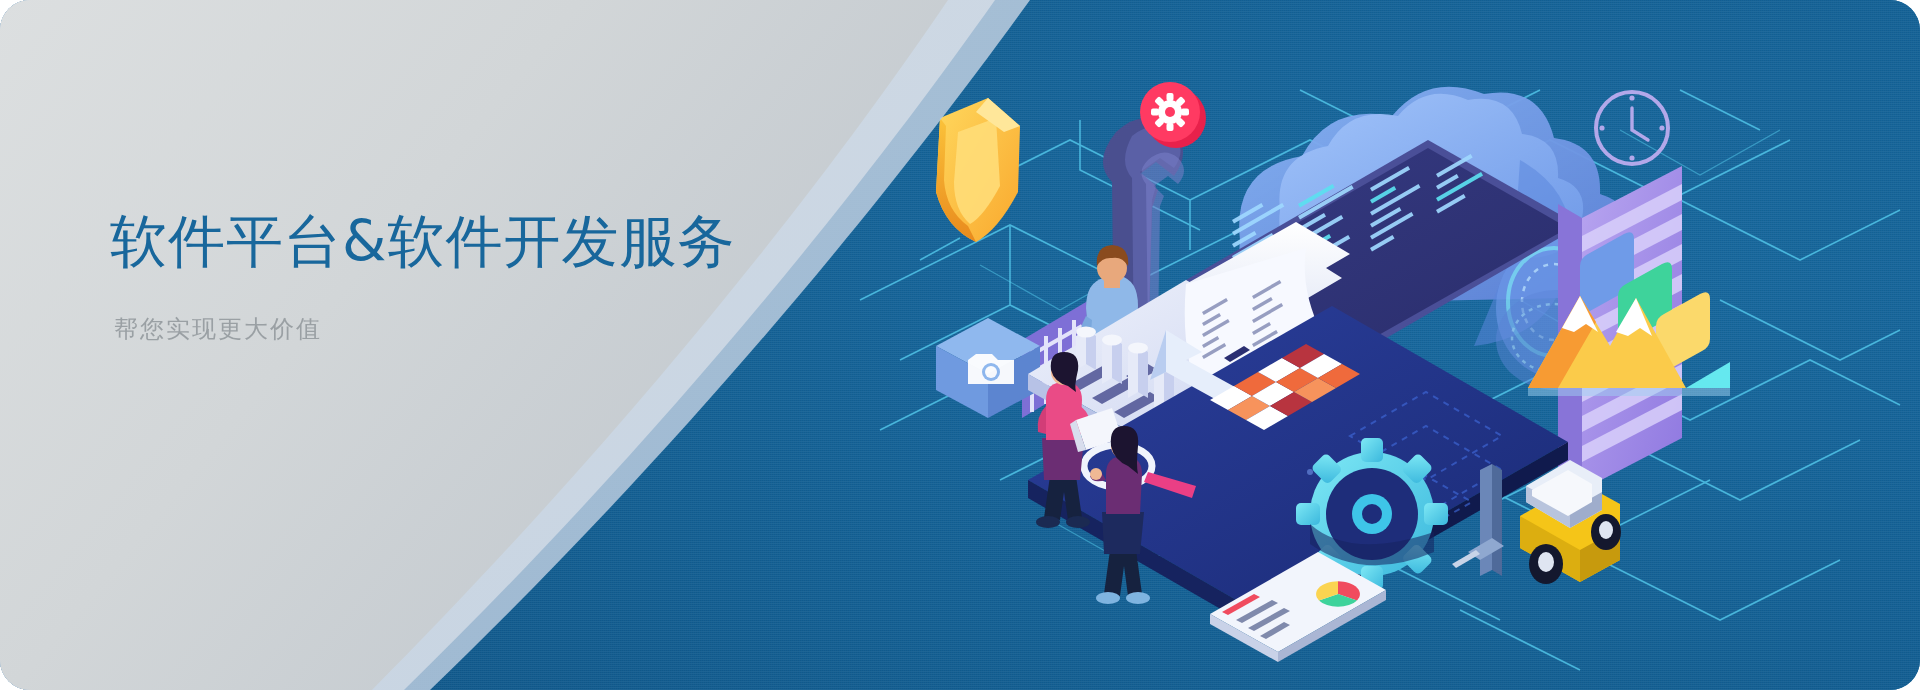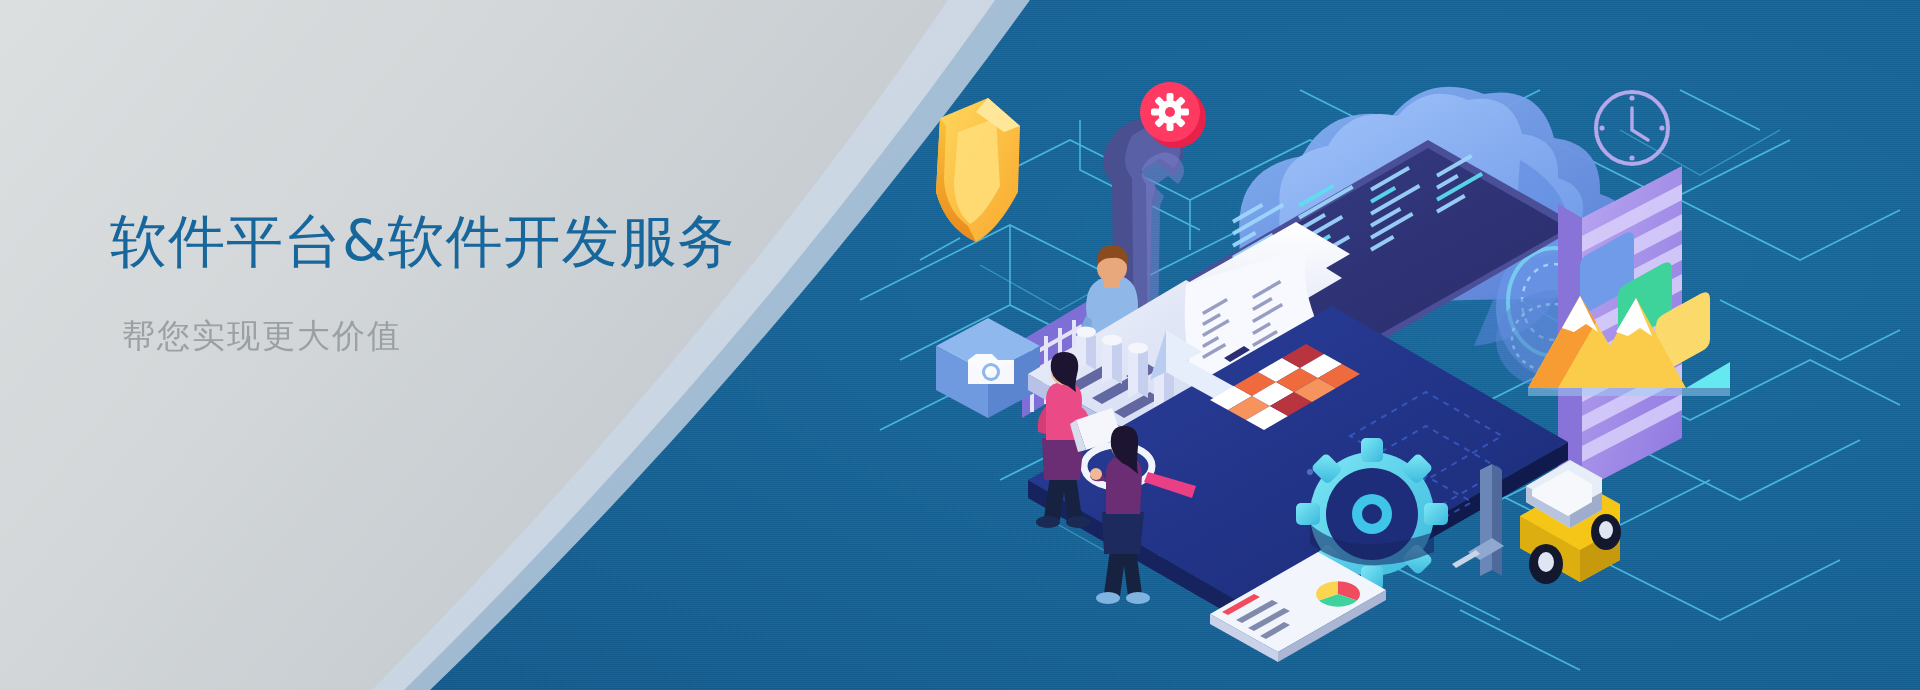--- a/index.html
+++ b/index.html
@@ -6,20 +6,21 @@
   html,body{margin:0;padding:0;background:#fff;}
   *{box-sizing:border-box;}
 
   .banner{
     position:relative;
     width:1920px;
     height:690px;
     overflow:hidden;
     font-family:"Liberation Sans","DejaVu Sans",sans-serif;
     background:#14649b;
+    border-radius:30px;
   }
 
   
   .bg-blue{
     position:absolute; inset:0;
     background:
       radial-gradient(120% 140% at 78% 38%, #17699f 0%, #135f93 45%, #0f5182 100%);
   }
   .bg-noise{
     position:absolute; inset:0;
@@ -47,22 +48,22 @@
     margin:0;
     font-size:57px;
     line-height:1.18;
     font-weight:500;
     letter-spacing:1px;
     color:#18679c;
     white-space:nowrap;
     font-family:"DejaVu Sans","Liberation Sans",sans-serif;
   }
   .subline{
-    margin:38px 0 0 12px;
-    font-size:33px;
+    margin:38px 0 0 4px;
+    font-size:24px;
     line-height:1.4;
     font-weight:400;
     letter-spacing:2px;
     color:#9aa0a4;
     font-family:"DejaVu Sans","Liberation Sans",sans-serif;
   }
 
   
   .art{position:absolute; left:880px; top:40px; width:1040px; height:640px;}
   .art svg{display:block;width:100%;height:100%;overflow:visible;}

